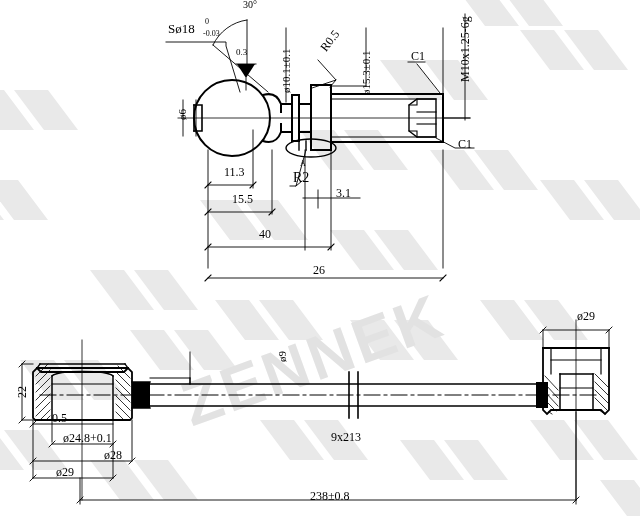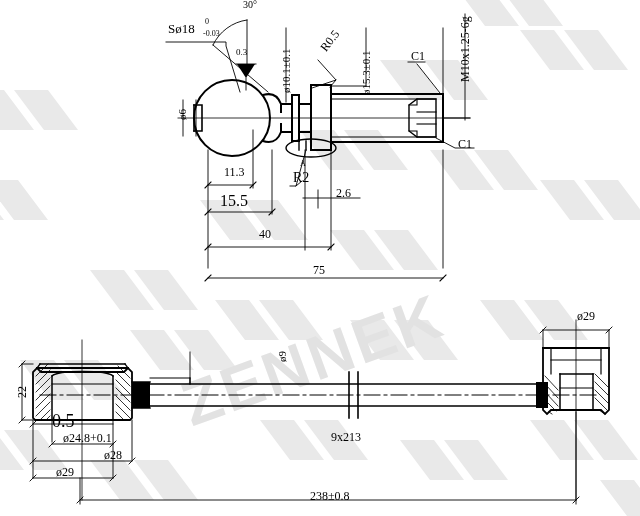--- a/index.html
+++ b/index.html
@@ -354,27 +354,27 @@
   <div class="lbl rot" style="left:281px;top:93px;font-size:11px">ø10.1±0.1</div>
   <div class="lbl" style="left:318px;top:46px;font-size:12px;transform-origin:0 0;transform:rotate(-52deg)">R0.5</div>
   <div class="lbl rot" style="left:361px;top:95px;font-size:11px">ø15.3±0.1</div>
   <div class="lbl" style="left:411px;top:50px;font-size:12px">C1</div>
   <div class="lbl rot" style="left:459px;top:82px;font-size:12px">M10x1.25-6g</div>
   <div class="lbl" style="left:458px;top:138px;font-size:12px">C1</div>
   <div class="lbl rot" style="left:177px;top:120px;font-size:11px">ø6</div>
   <div class="lbl" style="left:224px;top:166px;font-size:12px">11.3</div>
   <div class="lbl" style="left:300px;top:160px;font-size:8px">A</div>
   <div class="lbl" style="left:293px;top:171px;font-size:14px">R2</div>
-  <div class="lbl" style="left:220px;top:193px;font-size:16px">15.5</div>
-  <div class="lbl" style="left:336px;top:187px;font-size:12px">2.6</div>
+  <div class="lbl" style="left:232px;top:193px;font-size:12px">15.5</div>
+  <div class="lbl" style="left:336px;top:187px;font-size:12px">3.1</div>
   <div class="lbl" style="left:259px;top:228px;font-size:12px">40</div>
-  <div class="lbl" style="left:313px;top:264px;font-size:12px">75</div>
+  <div class="lbl" style="left:313px;top:264px;font-size:12px">26</div>
 
   <div class="lbl rot" style="left:16px;top:398px;font-size:12px">22</div>
-  <div class="lbl" style="left:52px;top:412px;font-size:18px">0.5</div>
+  <div class="lbl" style="left:52px;top:412px;font-size:12px">0.5</div>
   <div class="lbl" style="left:63px;top:432px;font-size:12px">ø24.8+0.1</div>
   <div class="lbl" style="left:104px;top:449px;font-size:12px">ø28</div>
   <div class="lbl" style="left:56px;top:466px;font-size:12px">ø29</div>
   <div class="lbl" style="left:577px;top:310px;font-size:12px">ø29</div>
   <div class="lbl rot" style="left:277px;top:362px;font-size:11px">ø9</div>
   <div class="lbl" style="left:331px;top:431px;font-size:12px">9x213</div>
   <div class="lbl" style="left:310px;top:490px;font-size:12px">238±0.8</div>
 
 </div>
 

